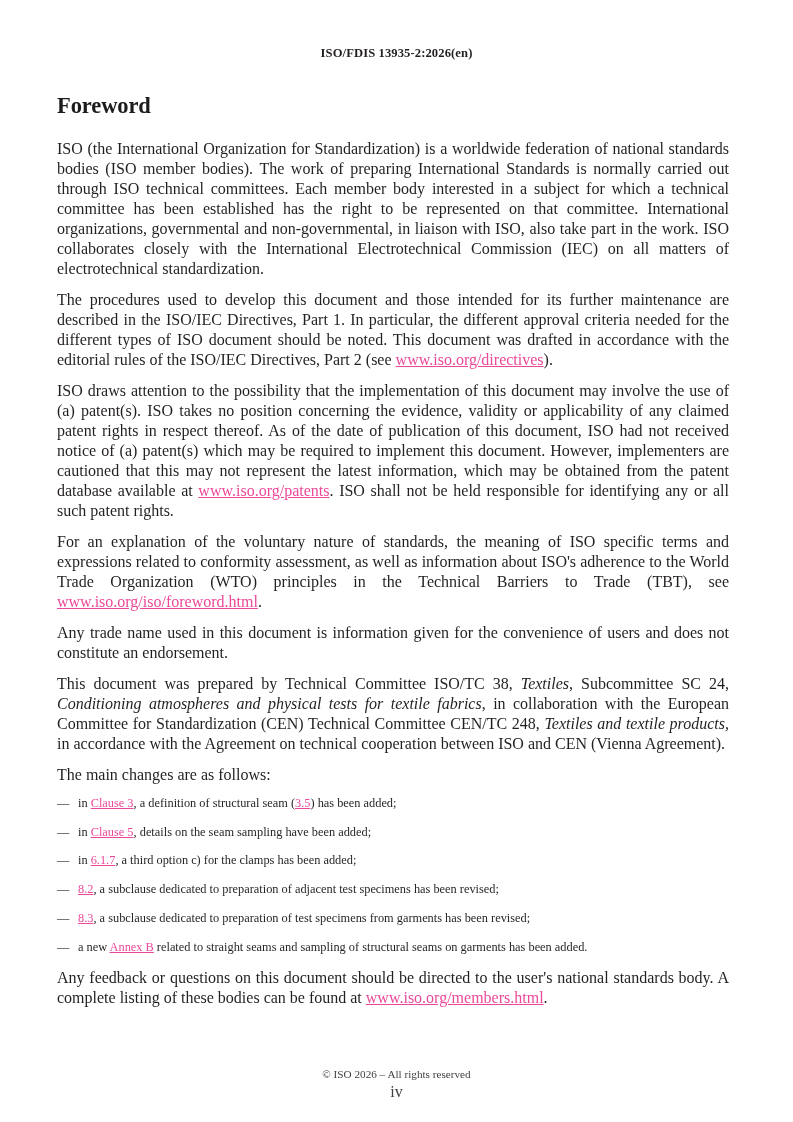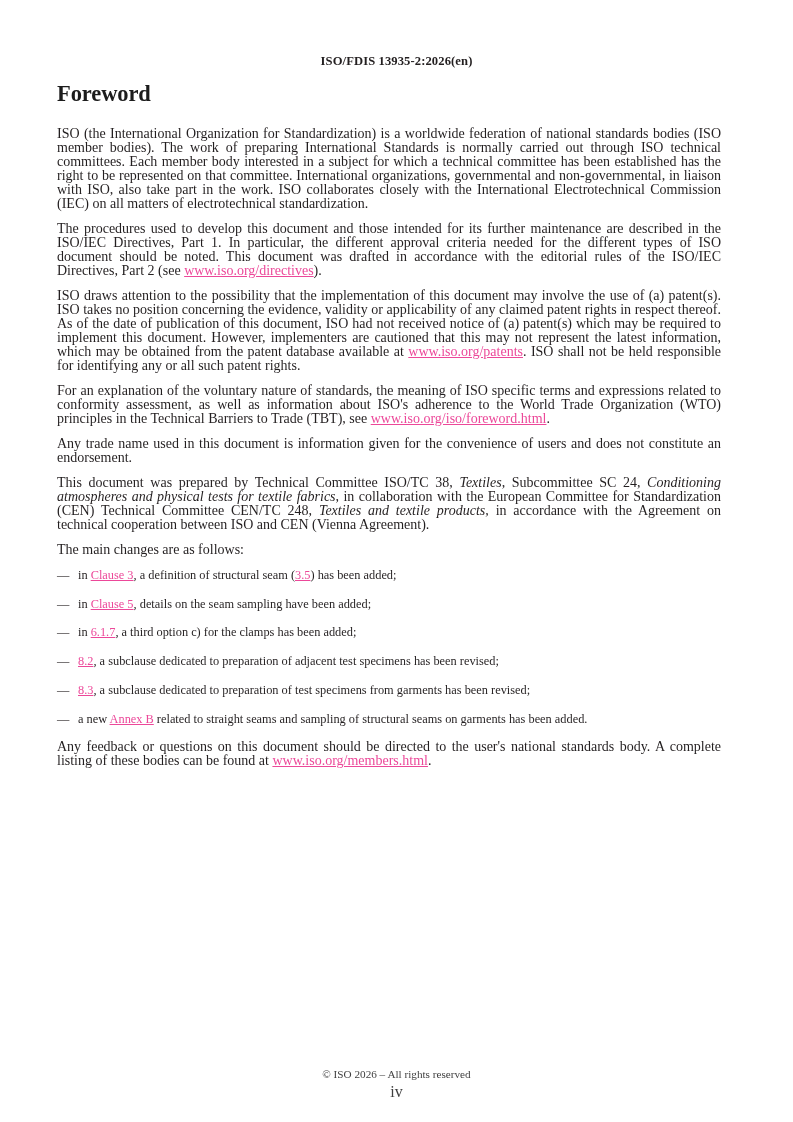--- a/index.html
+++ b/index.html
@@ -24,42 +24,41 @@
   .running-head {
     position: absolute;
     top: 46px;
     left: 0;
     width: 793px;
     text-align: center;
     font-weight: bold;
     font-size: 12.6px;
     letter-spacing: 0.1px;
     color: #231f20;
-    margin-top: 8px;
   }
   .content {
     position: absolute;
     left: 57px;
     top: 82px;
     width: 680px;
   }
   h1.foreword {
-    margin: 0 0 20px 0;
+    margin: 12px 0 20px 0;
     padding: 0;
     font-size: 22.5px;
     font-weight: bold;
     line-height: 1.1;
     letter-spacing: -0.1px;
     color: #1c1c1c;
   }
   p.body-par {
-    margin: 0 16px 11px 0;
+    margin: 0 8px 11px 0;
     padding: 0;
-    font-size: 14px;
-    line-height: 14px;
+    font-size: 16px;
+    line-height: 20px;
     text-align: justify;
     text-justify: inter-word;
     color: #231f20;
   }
   p.body-par:last-child {
     margin-bottom: 0;
   }
   .lead-in {
     margin-bottom: 9px;
   }

